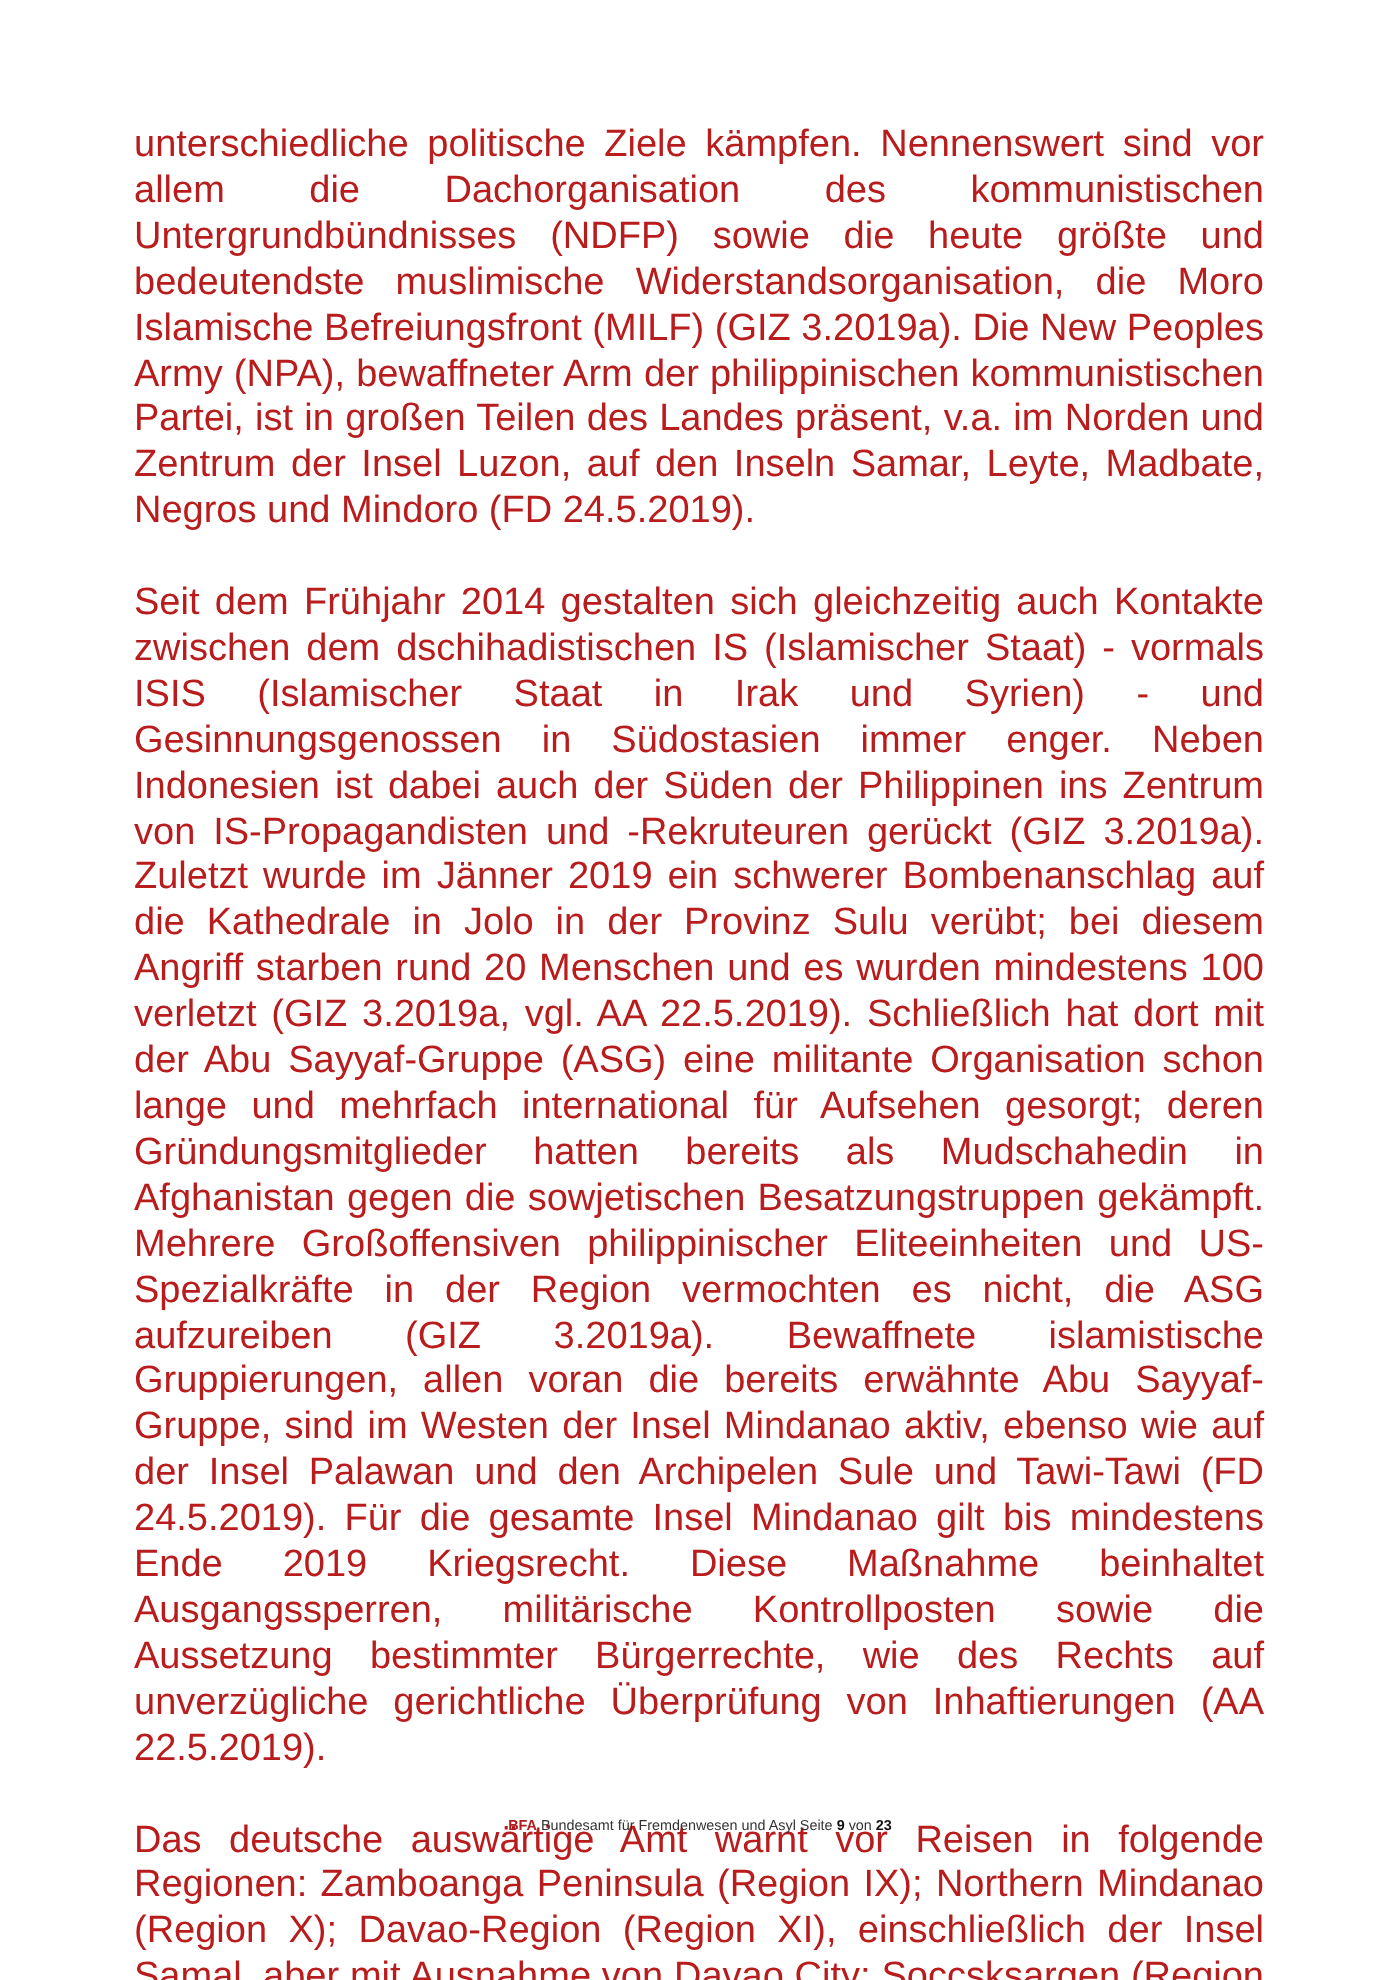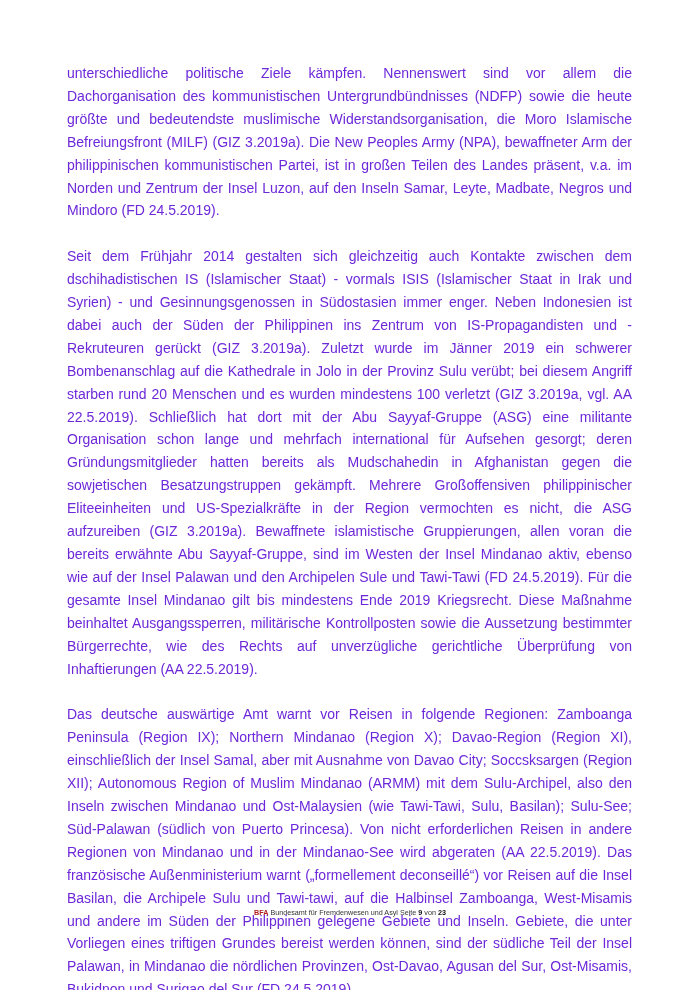--- a/index.html
+++ b/index.html
@@ -1,22 +1,22 @@
 <!DOCTYPE html>
 <html><head>
 <meta charset="utf-8">
 <style>
   html, body { margin: 0; padding: 0; background: #ffffff; }
   body { width: 700px; height: 990px; position: relative; overflow: hidden; }
   .page { position: absolute; left: 67px; top: 62px; width: 565px; }
   .para {
     font-family: "Liberation Sans", sans-serif;
-    font-size: 14px;
+    font-size: 19px;
     line-height: 22.9px;
-    color: #6d28d9;
+    color: #b91c1c;
     text-align: justify;
     margin: 0 0 22.9px 0;
     hyphens: none;
   }
   .footer {
     position: absolute; left: 0; top: 908px; width: 700px;
     text-align: center;
     font-family: "Liberation Sans", sans-serif;
     font-size: 7.2px; color: #333333;
   }

